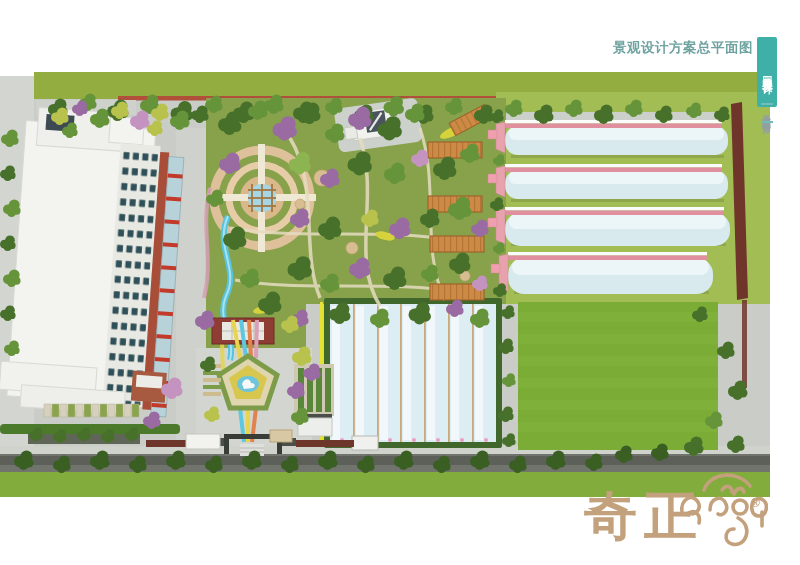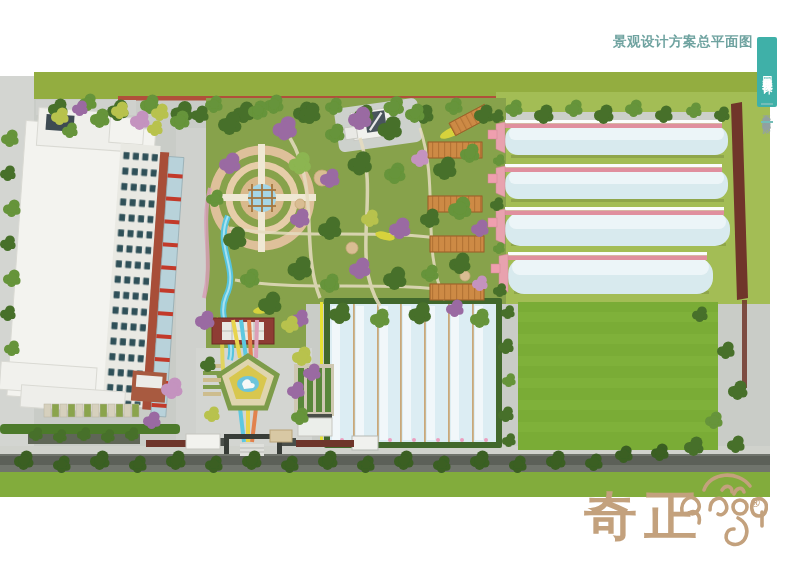--- a/index.html
+++ b/index.html
@@ -1,20 +1,20 @@
 <!DOCTYPE html>
 <html><head>
 <meta charset="utf-8">
 <style>
   html,body{margin:0;padding:0;background:#fff;}
   .sheet{position:relative;width:800px;height:565px;background:#ffffff;overflow:hidden;
          font-family:"Liberation Sans","DejaVu Sans",sans-serif;}
   .render{position:absolute;left:0;top:68px;width:770px;height:430px;}
   .render svg{display:block;width:770px;height:430px;}
-  .sheet-title{position:absolute;top:33px;right:47px;font-size:13.5px;font-weight:bold;
+  .sheet-title{position:absolute;top:39px;right:47px;font-size:13.5px;font-weight:bold;
                color:#6fa3a0;letter-spacing:0.5px;white-space:nowrap;}
   .side-tab{position:absolute;left:757px;top:37px;width:20px;height:70px;background:#3fb0a8;
             border-radius:2px;display:flex;align-items:center;justify-content:center;}
   .side-tab span{writing-mode:vertical-rl;color:#ffffff;font-size:10px;font-weight:bold;
                  letter-spacing:1.5px;}
   .side-caption{position:absolute;left:758px;top:103px;width:18px;display:flex;
                 flex-direction:column;align-items:center;gap:3px;}
   .side-caption .dash{width:12px;height:2px;background:#74bdb7;}
   .side-caption .vtext{writing-mode:vertical-rl;font-size:8.5px;color:#92a1a2;
                        letter-spacing:0.5px;line-height:12px;}

